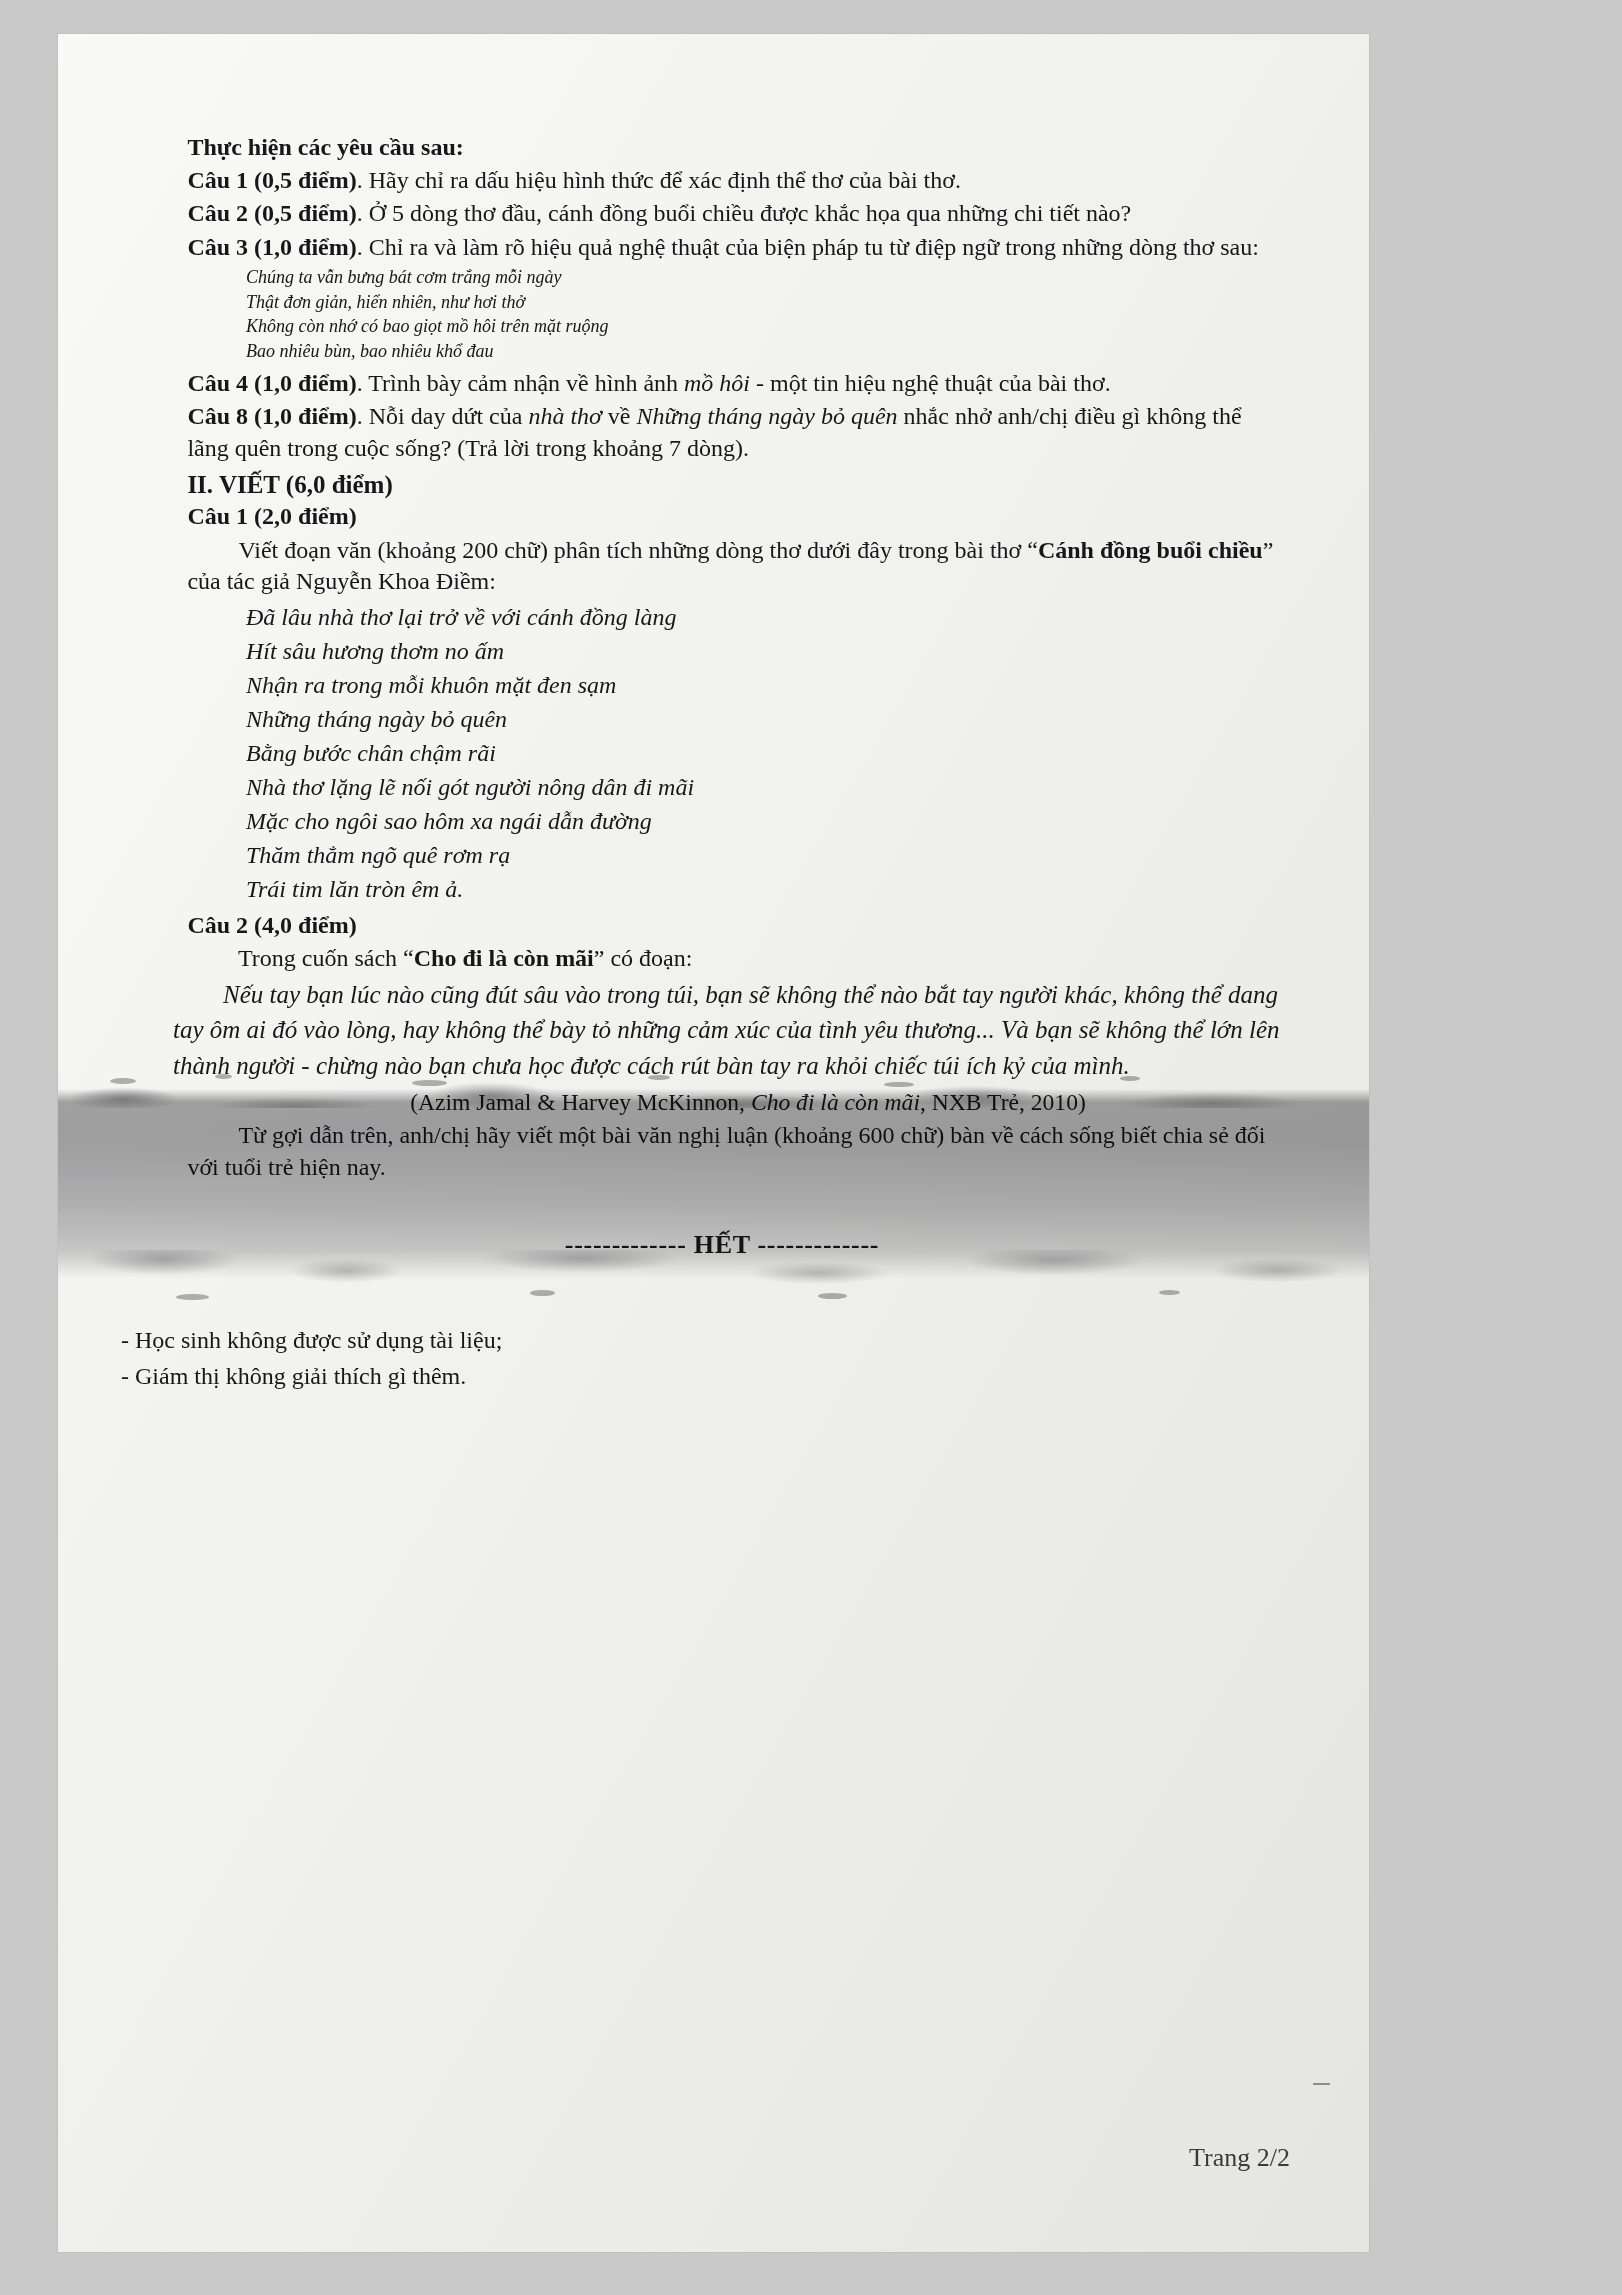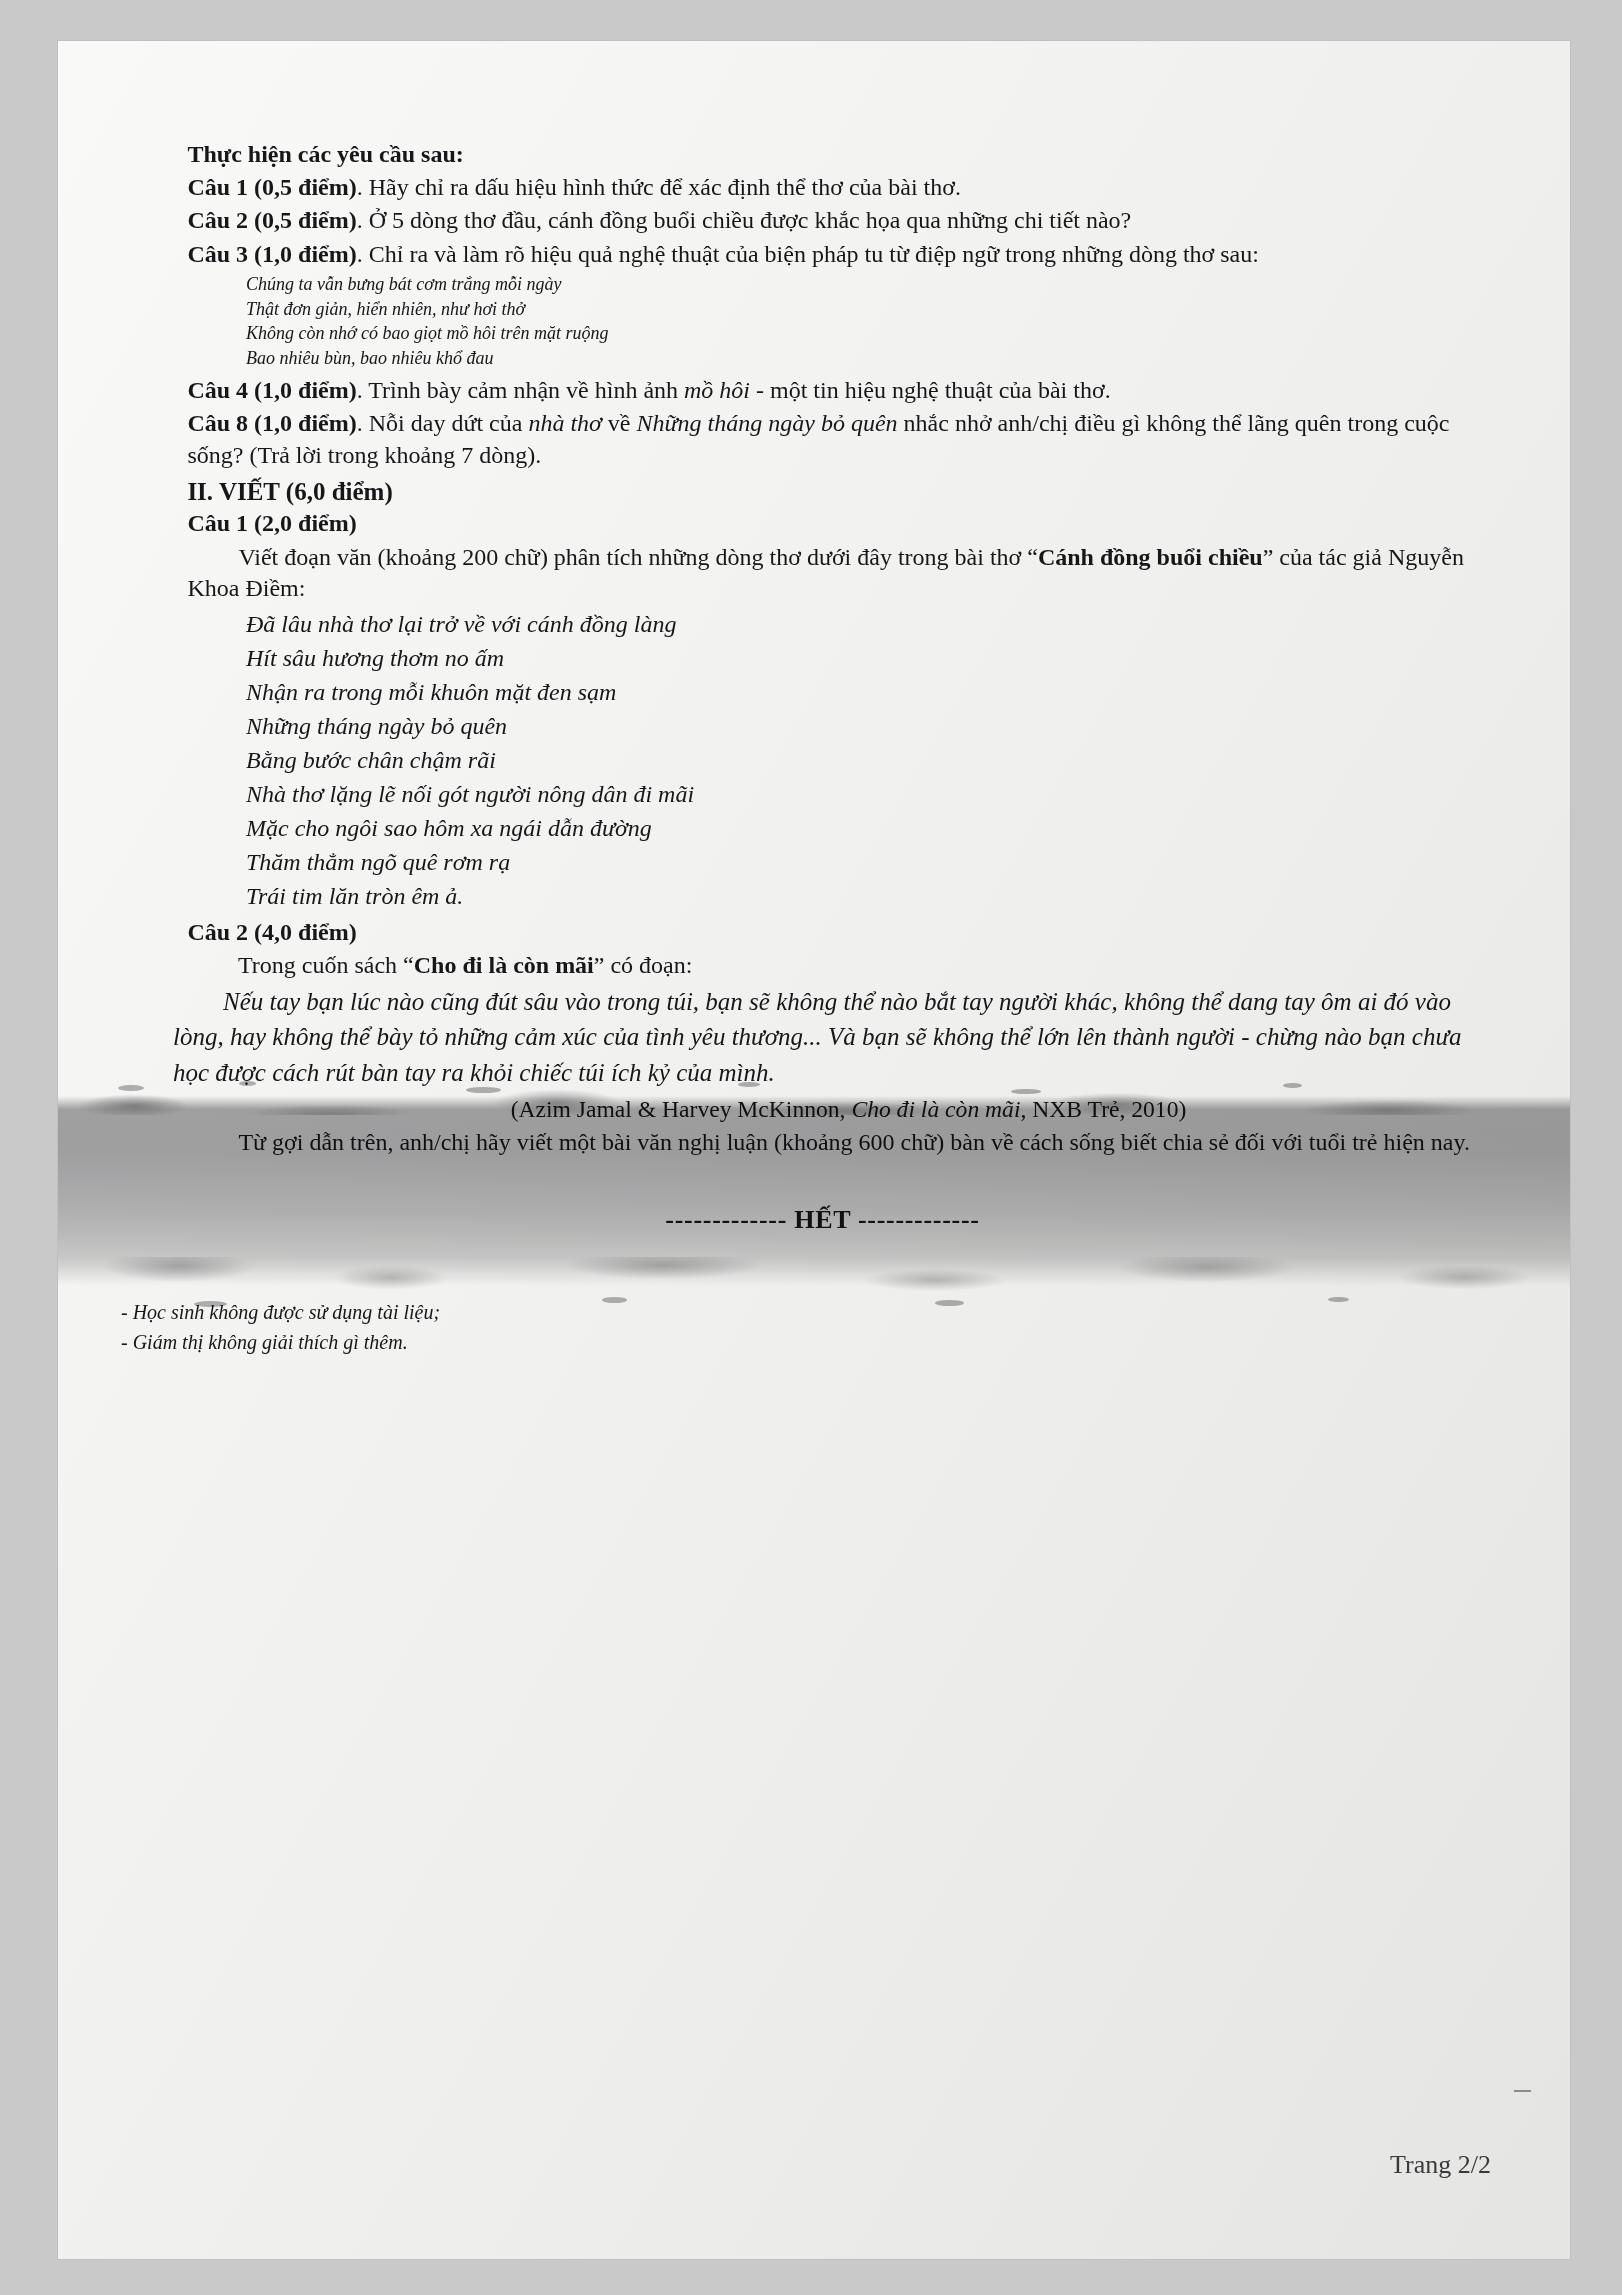--- a/index.html
+++ b/index.html
@@ -11,22 +11,22 @@
     width: 1622px;
     height: 2295px;
     font-family: "Liberation Serif", serif;
     -webkit-font-smoothing: antialiased;
   }
 
   
   .sheet {
     position: absolute;
     left: 58px;
-    top: 41px;
-    width: 1512px;
+    top: 34px;
+    width: 1311px;
     height: 2218px;
     background: #f2f2f0;
     box-shadow: 0 0 0 0.7px #bdbdbd;
     overflow: hidden;
   }
   .sheet::before {
     
     content: "";
     position: absolute;
     inset: 0;
@@ -84,22 +84,21 @@
   }
   .het {
     text-align: center;
     font-weight: bold;
     font-size: 26px;
     letter-spacing: 0.7px;
     margin-top: 46px;
     padding-right: 13px;
   }
   .note {
-    font-style: italic;
-    font-size: 20px;
+    font-size: 24px;
     line-height: 1.5;
     margin-left: -52px;
   }
   .notes-wrap { margin-top: 62px; }
   .pagenum {
     position: absolute;
     right: 79px;
     bottom: 79px;
     font-size: 26px;
     color: #3a3a3c;

